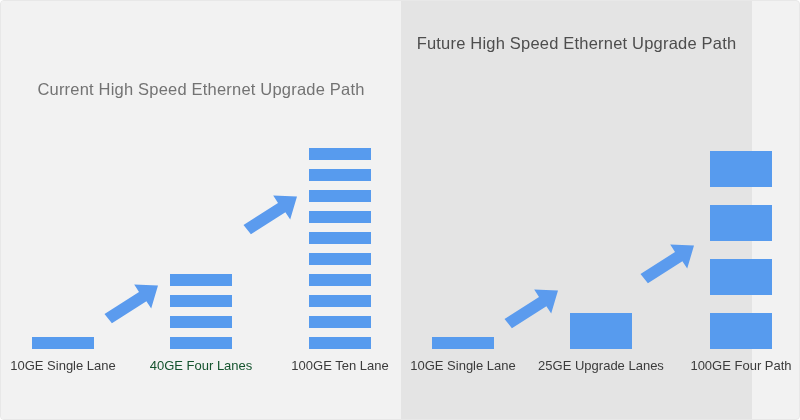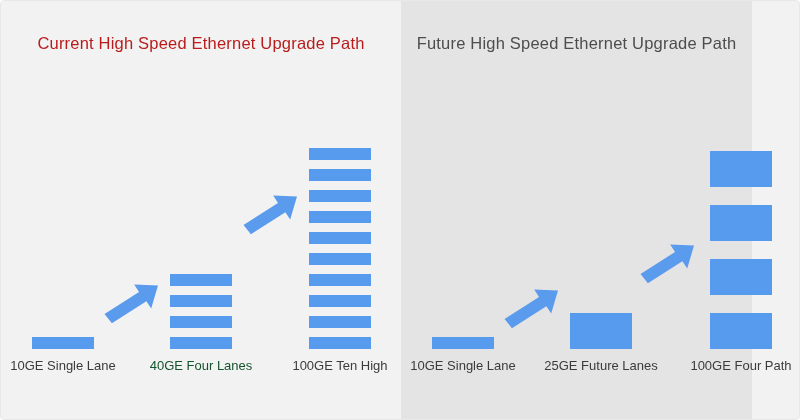--- a/index.html
+++ b/index.html
@@ -76,21 +76,21 @@
     height: 48px;
   }
   .arrow svg { display: block; width: 100%; height: 100%; }
 </style>
 </head>
 <body>
 
 <div id="figure">
 
   <div class="panel left" style="background: rgb(242, 242, 242);">
-    <div class="panel-title" style="color: #b91c1c;">Current High Speed Ethernet Upgrade Path</div>
+    <div class="panel-title" style="color: #737373; margin-top: 46px;">Current High Speed Ethernet Upgrade Path</div>
 
     <div class="bars">
         <div class="stack" style="width: 62px; left: 31px;">
           <div class="seg" style="height: 12px; background: rgb(87, 155, 238);"></div>
         </div>
         <div class="cat-label" style="left: 62px; color: rgb(59, 59, 59);">10GE Single Lane</div>
         <div class="stack" style="width: 62px; left: 169px;">
           <div class="seg" style="height: 12px; background: rgb(87, 155, 238);"></div>
           <div class="gap" style="height: 9px;"></div>
           <div class="seg" style="height: 12px; background: rgb(87, 155, 238);"></div>
@@ -114,21 +114,21 @@
           <div class="seg" style="height: 12px; background: rgb(87, 155, 238);"></div>
           <div class="gap" style="height: 9px;"></div>
           <div class="seg" style="height: 12px; background: rgb(87, 155, 238);"></div>
           <div class="gap" style="height: 9px;"></div>
           <div class="seg" style="height: 12px; background: rgb(87, 155, 238);"></div>
           <div class="gap" style="height: 9px;"></div>
           <div class="seg" style="height: 12px; background: rgb(87, 155, 238);"></div>
           <div class="gap" style="height: 9px;"></div>
           <div class="seg" style="height: 12px; background: rgb(87, 155, 238);"></div>
         </div>
-        <div class="cat-label" style="left: 339px; color: rgb(59, 59, 59);">100GE Ten High</div>
+        <div class="cat-label" style="left: 339px; color: rgb(59, 59, 59);">100GE Ten Lane</div>
       </div>
     <div class="arrows">
         <div class="arrow" style="left: 100px; top: 278px;">
           <svg viewBox="0 0 60 48" xmlns="http://www.w3.org/2000/svg">
             <path d="M3.5 35.0 L38.0 13.0 L33.2 5.6 L57.0 6.6 L50.2 29.6 L45.4 22.2 L10.9 44.2 Z" fill="#5b9bee"></path>
           </svg>
         </div>
         <div class="arrow" style="left: 239px; top: 189px;">
           <svg viewBox="0 0 60 48" xmlns="http://www.w3.org/2000/svg">
             <path d="M3.5 35.0 L38.0 13.0 L33.2 5.6 L57.0 6.6 L50.2 29.6 L45.4 22.2 L10.9 44.2 Z" fill="#5b9bee"></path>
@@ -141,21 +141,21 @@
     <div class="panel-title" style="color: rgb(77, 77, 77);">Future High Speed Ethernet Upgrade Path</div>
 
     <div class="bars">
         <div class="stack" style="width: 62px; left: 31px;">
           <div class="seg" style="height: 12px; background: rgb(87, 155, 238);"></div>
         </div>
         <div class="cat-label" style="left: 62px; color: rgb(59, 59, 59);">10GE Single Lane</div>
         <div class="stack" style="width: 62px; left: 169px;">
           <div class="seg" style="height: 36px; background: rgb(87, 155, 238);"></div>
         </div>
-        <div class="cat-label" style="left: 200px; color: rgb(59, 59, 59);">25GE Future Lanes</div>
+        <div class="cat-label" style="left: 200px; color: rgb(59, 59, 59);">25GE Upgrade Lanes</div>
         <div class="stack" style="width: 62px; left: 309px;">
           <div class="seg" style="height: 36px; background: rgb(87, 155, 238);"></div>
           <div class="gap" style="height: 18px;"></div>
           <div class="seg" style="height: 36px; background: rgb(87, 155, 238);"></div>
           <div class="gap" style="height: 18px;"></div>
           <div class="seg" style="height: 36px; background: rgb(87, 155, 238);"></div>
           <div class="gap" style="height: 18px;"></div>
           <div class="seg" style="height: 36px; background: rgb(87, 155, 238);"></div>
         </div>
         <div class="cat-label" style="left: 340px; color: rgb(59, 59, 59);">100GE Four Path</div>

